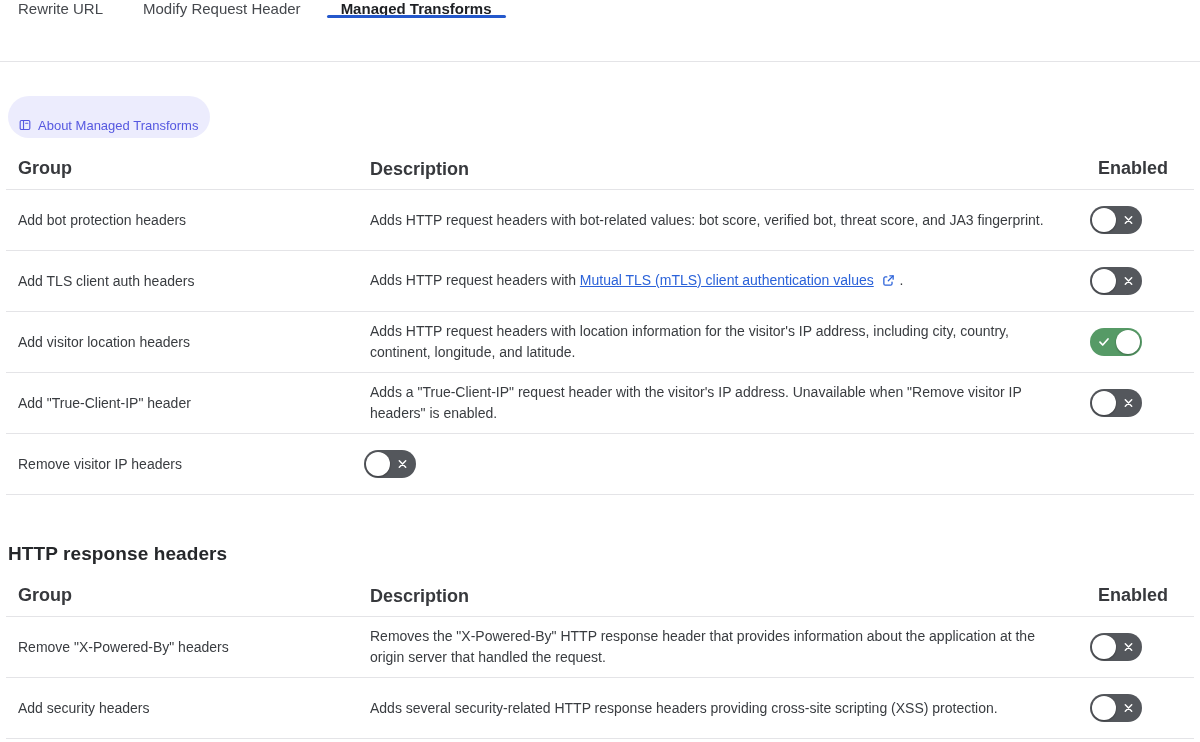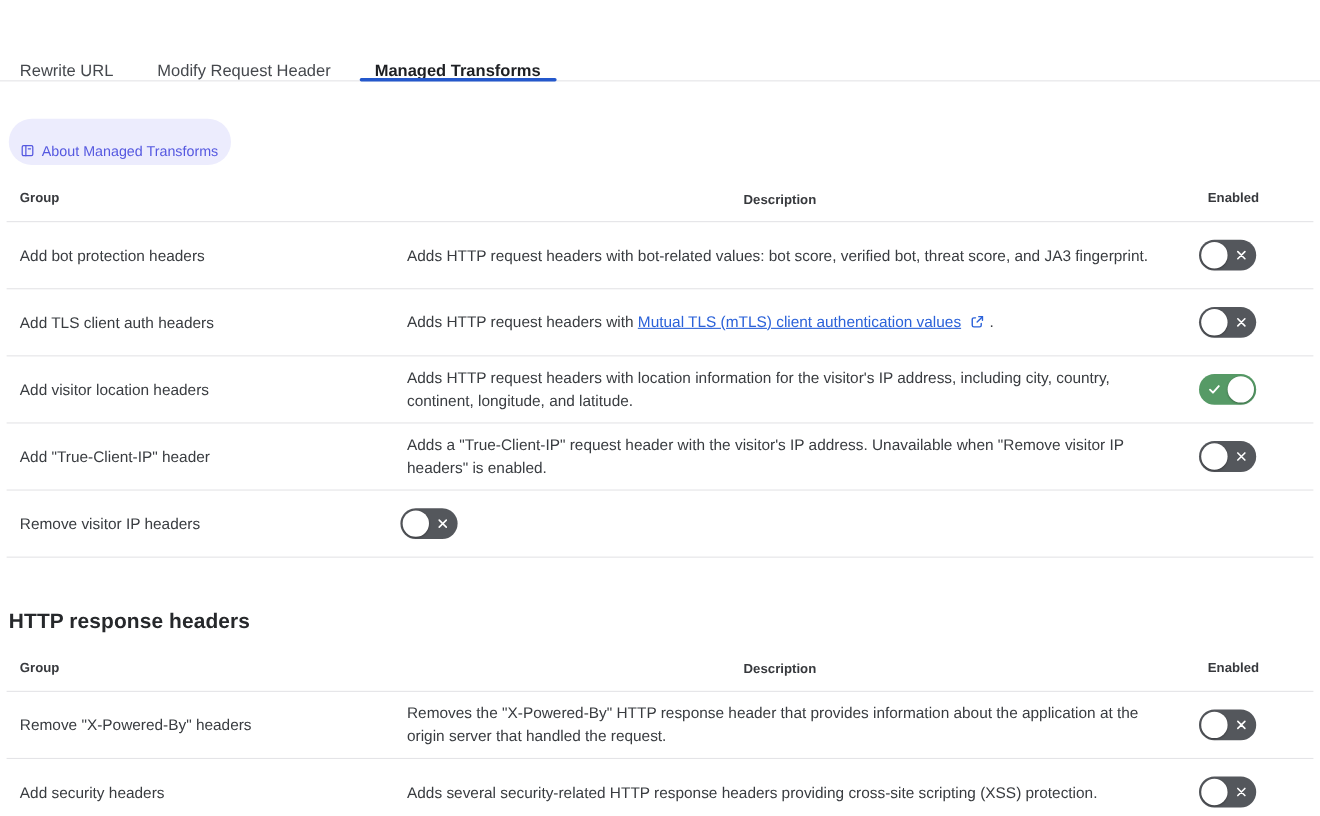--- a/index.html
+++ b/index.html
@@ -16,30 +16,30 @@
   *{box-sizing:border-box;}
   html,body{margin:0;padding:0;background:#fff;}
   body{
     width:1200px;height:742px;overflow:hidden;
     font-family:"Liberation Sans","DejaVu Sans",sans-serif;
     color:var(--text);
     -webkit-font-smoothing:antialiased;
   }
   
   .tabs{
-    display:flex;align-items:flex-end;gap:12px;
-    height:74px;padding-left:4px;
+    display:flex;align-items:flex-start;gap:12px;
+    height:62px;padding-left:4px;
     border-bottom:1px solid var(--border);
   }
   .tab{
     position:relative;display:flex;align-items:center;
     padding:0 14px;font-size:15px;color:#45484d;cursor:pointer;
     background:none;border:none;white-space:nowrap;
   }
-  .tab.active{font-weight:700;color:#1d1f23;margin-top:26px;}
+  .tab.active{font-weight:700;color:#1d1f23;}
   .tab.active::after{
     content:"";position:absolute;left:0;right:0;bottom:-1px;height:3px;
     background:var(--accent-blue);border-radius:2px;
   }
   
   .content{padding:0 6px;}
   .section-head{
     display:flex;align-items:center;gap:12px;
     margin:34px 0 12px;padding-left:2px;
   }
@@ -53,21 +53,21 @@
     font-size:13px;line-height:1;padding:22px 12px 6px 10px;border-radius:999px;
     text-decoration:none;cursor:pointer;
   }
   .badge svg{display:block;}
   
   .row{
     display:grid;grid-template-columns:352px 1fr 110px;
     border-bottom:1px solid var(--border);
   }
   .thead{font-weight:700;}
-  .thead .cell{padding-top:8px;padding-bottom:10px;font-size:12px;color:#37393d;text-align:center;}
+  .thead .cell{padding-top:8px;padding-bottom:10px;font-size:18px;color:#37393d;}
   .cell{display:flex;align-items:center;font-size:14px;line-height:21px;}
   .group-cell{padding:10px 20px 10px 12px;}
   .desc-cell{padding:10px 36px 10px 12px;display:block;align-self:center;}
   .toggle-cell{padding:10px 0 10px 6px;}
   .thead .toggle-cell{padding-left:14px;}
   .body-row{min-height:60px;}
   .body-row .cell{min-height:60px;}
   .desc-cell.cell{display:flex;flex-wrap:wrap;align-content:center;display:block;
     padding-top:9px;padding-bottom:9px;}
   a.desc-link{

